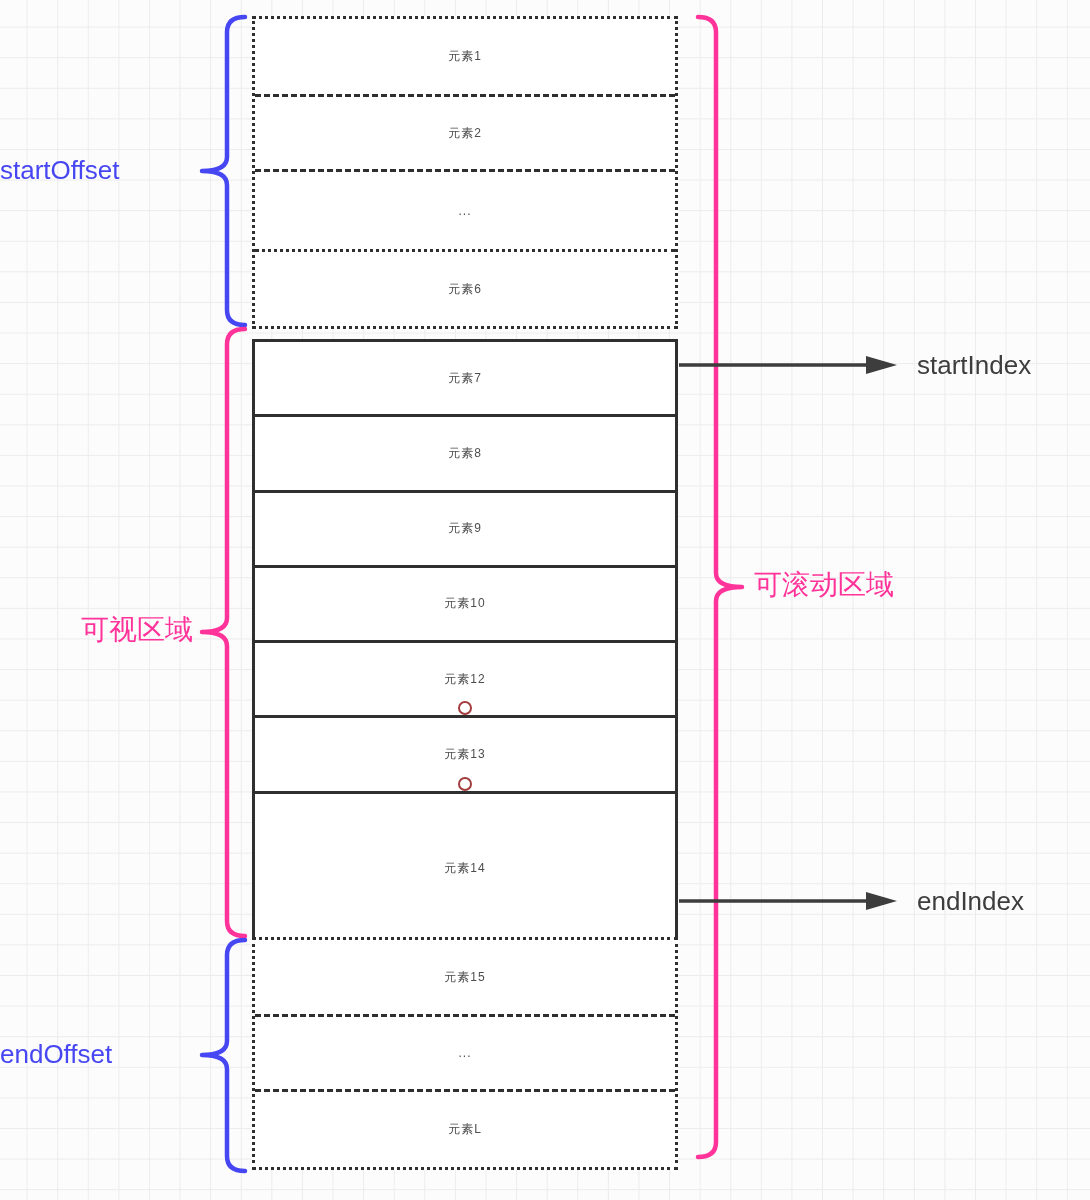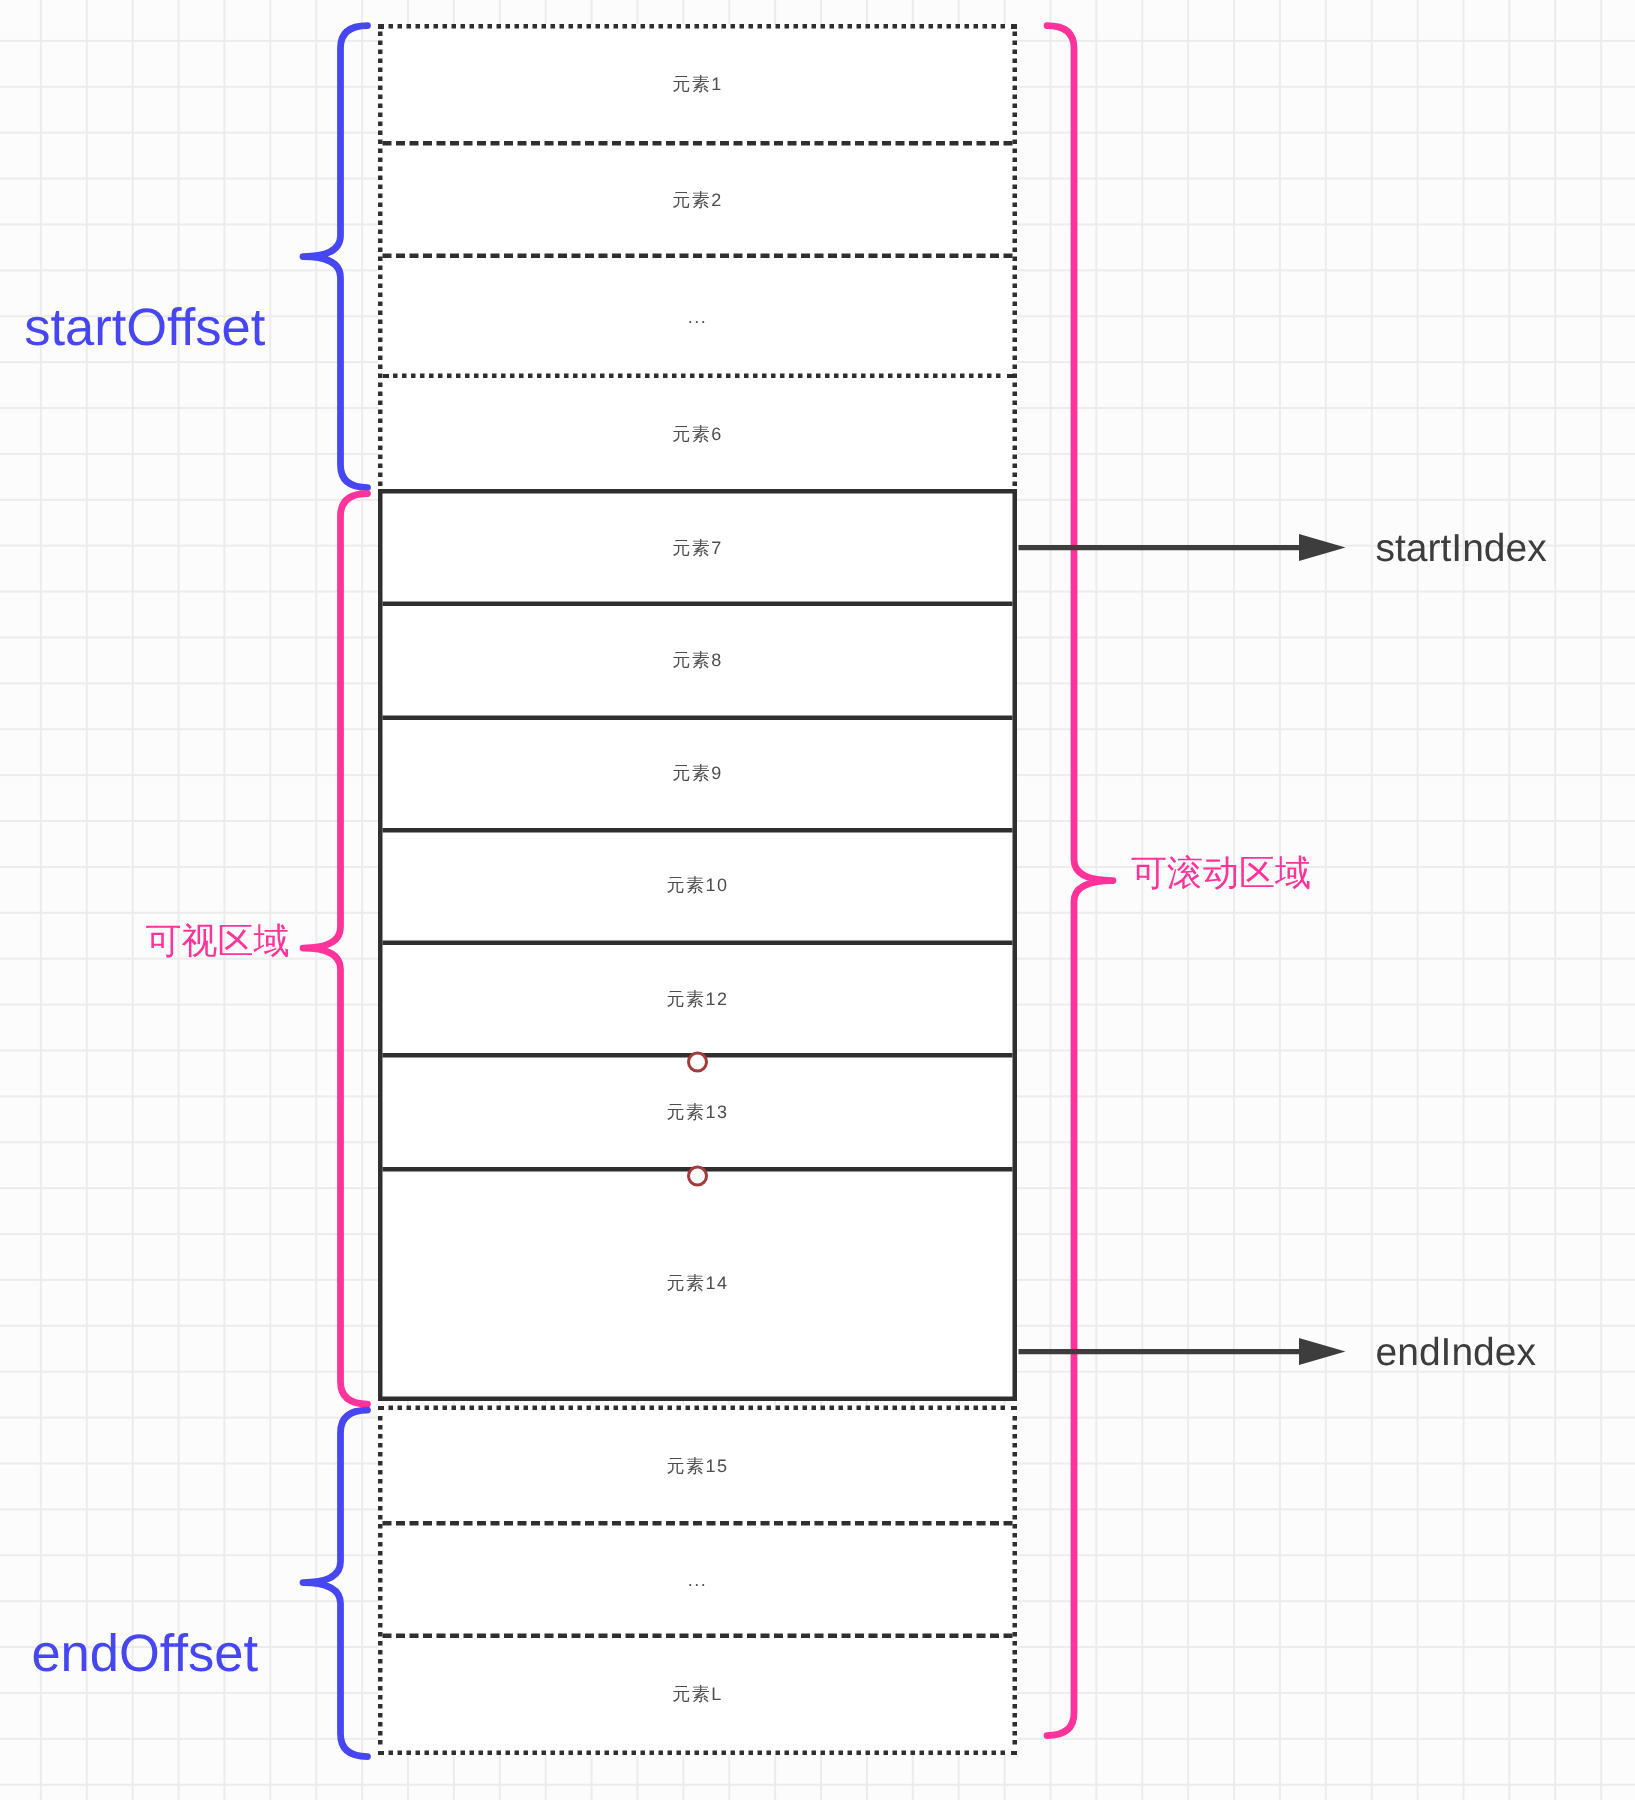--- a/index.html
+++ b/index.html
@@ -33,21 +33,21 @@
     align-items: center;
     justify-content: center;
     font-size: 12px;
     color: #4d4d4d;
     letter-spacing: 1px;
   }
   .section .row.fill { flex: 1; }
 
   .top-dotted    { top: 16px;  height: 313px; border: 3px dotted #2f2f2f; }
   .bottom-dotted { top: 937px; height: 233px; border: 3px dotted #2f2f2f; justify-content: flex-end; }
-  .solid         { top: 326px; height: 608px; border: 3px solid  #2f2f2f; }
+  .solid         { top: 339px; height: 608px; border: 3px solid  #2f2f2f; }
 
   .sep-dashed { border-bottom: 3px dashed #2f2f2f; }
   .sep-dotted { border-bottom: 3px dotted #2f2f2f; }
   .sep-solid  { border-bottom: 3px solid  #2f2f2f; }
 
   .top-dotted .row    { height: 78px; }
   .top-dotted .row:nth-child(2) { height: 75px; justify-content: center; }
   .top-dotted .row:nth-child(3) { height: 80px; }
   .solid .row         { height: 75.25px; }
   .bottom-dotted .row { height: 77px; }
@@ -76,26 +76,26 @@
   .brace { fill: none; stroke-width: 4.5; stroke-linecap: round; stroke-linejoin: round; }
   .brace.blue { stroke: var(--offset-brace, #4646f2); }
   .brace.pink { stroke: var(--area-brace, #ff3399); }
   .arrow line    { stroke: var(--arrow, #3d3d3d); stroke-width: 3.5; }
   .arrow polygon { fill:   var(--arrow, #3d3d3d); }
 
   
   .label { position: absolute; white-space: nowrap; }
   .label.blue {
     color: var(--offset-brace, #4646f2);
-    font-size: 35px;
-    width: 193px; left: 0; text-align: center; margin-top: 44px;
+    font-size: 26px;
+    width: 193px; left: 0; text-align: left;
   }
   .label.pink {
     color: var(--area-brace, #ff3399);
-    font-size: 24px;
+    font-size: 28px;
     font-weight: 500;
   }
   .label.dark {
     color: var(--arrow, #3d3d3d);
     font-size: 26px;
     left: 917px;
   }
   .start-offset-label    { top: 155px; }
   .end-offset-label      { top: 1039px; }
   .visible-area-label    { top: 611px; width: 193px; left: 0; text-align: right; }

